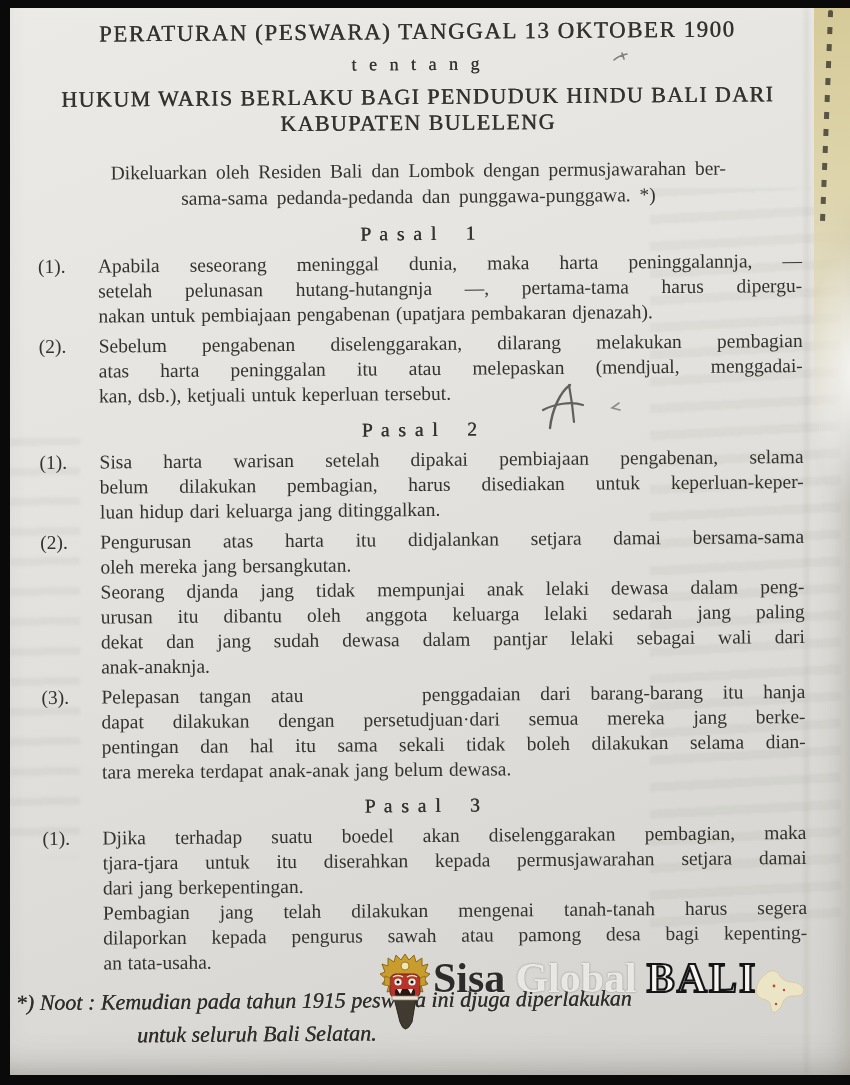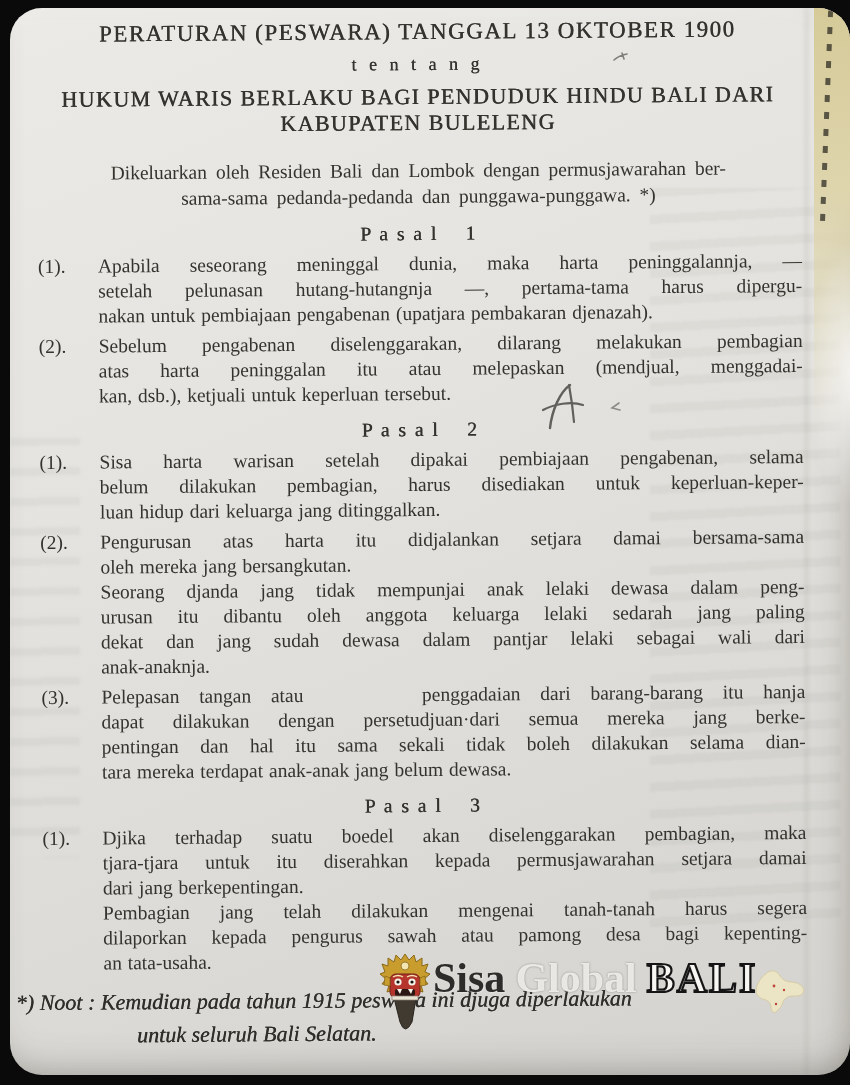--- a/index.html
+++ b/index.html
@@ -9,21 +9,20 @@
     font-family:"Liberation Serif", serif;
   }
   .page{
     position:absolute;left:10px;top:8px;right:0;bottom:10px;
     background:linear-gradient(158deg,#ebeae6 0%,#e4e3df 38%,#dddcd8 66%,#d3d2ce 100%);
     box-shadow:
       inset -22px 0 30px -18px rgba(110,104,86,.32),
       inset 0 -28px 36px -26px rgba(88,86,78,.42),
       inset 0 16px 20px -16px rgba(255,255,255,.55);
     overflow:hidden;
-    border-radius:32px;
   }
   
   .edge-strip{position:absolute;right:0;top:0;width:36px;height:430px;
     background:linear-gradient(to bottom,#d5ca98,#ded5ad 42%,rgba(224,215,176,0));}
   .edge-dashes{position:absolute;right:21px;top:2px;width:5px;height:215px;
     background:repeating-linear-gradient(to bottom,rgba(40,38,30,.72) 0 7px,transparent 7px 17px);
     transform:rotate(2.2deg);border-radius:2px;filter:blur(.4px);}
   .edge-light{position:absolute;right:-6px;top:225px;width:52px;height:280px;
     background:radial-gradient(ellipse at right,rgba(255,255,255,.85),transparent 68%);}
   .crease{position:absolute;right:42px;top:0;width:3px;height:100%;

